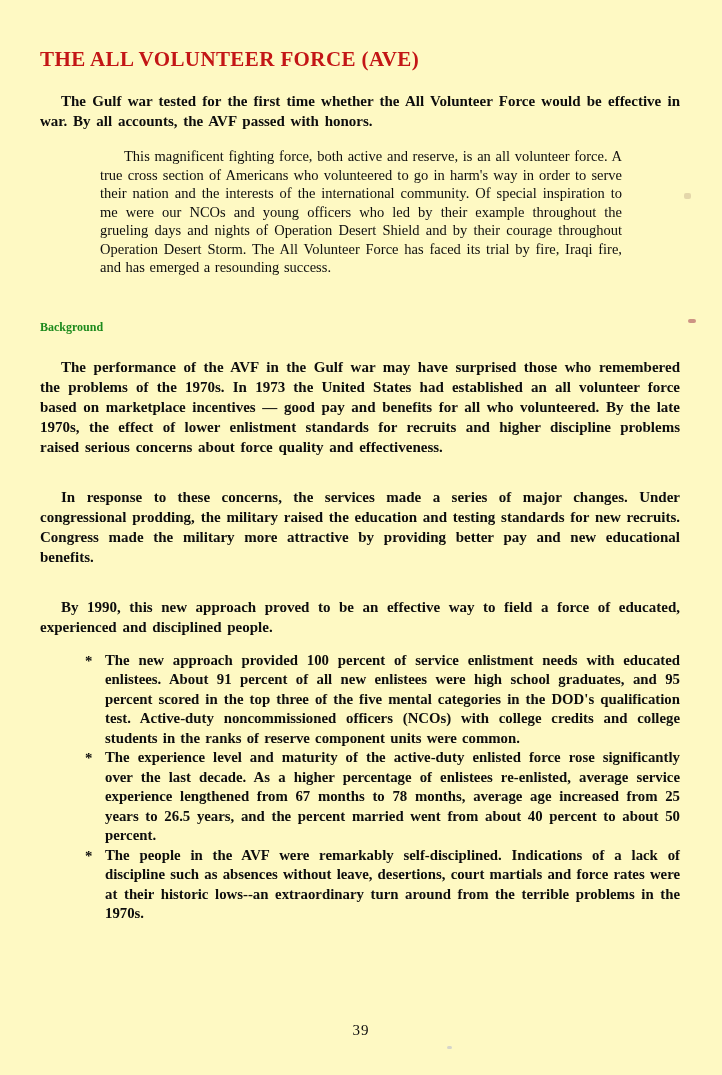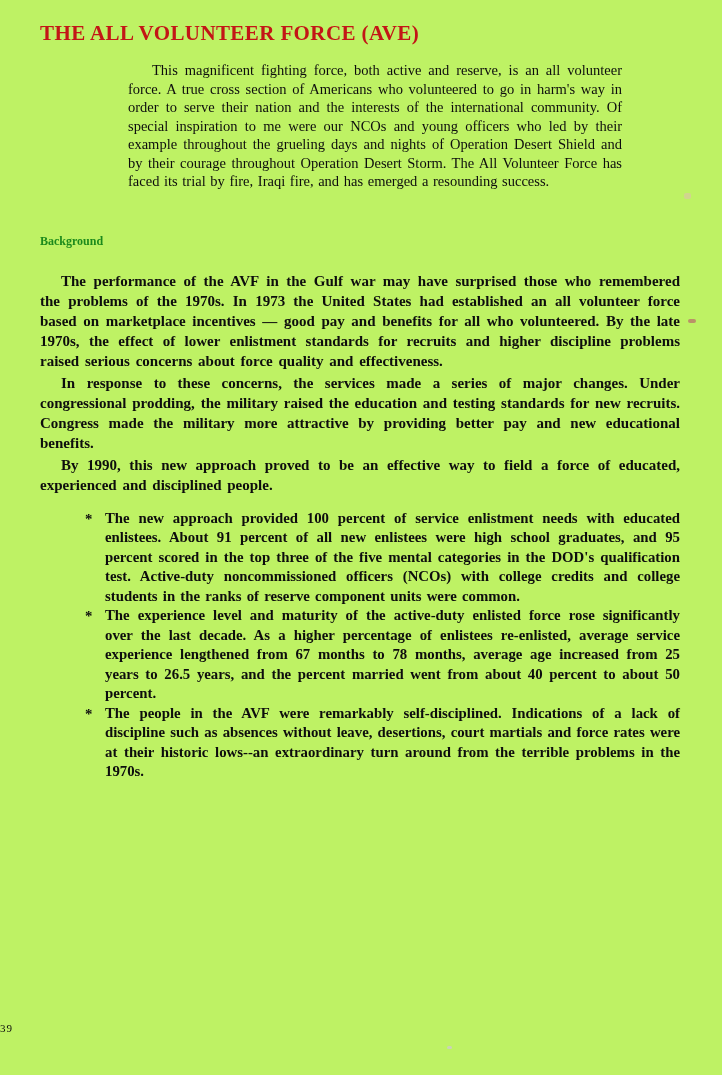--- a/index.html
+++ b/index.html
@@ -1,45 +1,45 @@
 <!DOCTYPE html>
 <html><head>
 <meta charset="utf-8">
 <style>
   html, body { margin: 0; padding: 0; background: #ffffff; }
   .page {
     position: relative;
     width: 722px;
     height: 1075px;
-    background: #bef264;
+    background: #fef9c3;
     box-sizing: border-box;
-    padding: 15px 42px 0 40px;
+    padding: 41px 42px 0 40px;
     font-family: "Liberation Serif", "DejaVu Serif", serif;
     color: #0d0d0d;
     overflow: hidden;
   }
   .doc-title {
     margin: 6px 0 0 0;
     font-size: 21px;
     line-height: 24px;
     font-weight: bold;
     letter-spacing: 0.4px;
   }
   .para {
     margin: 20px 0 0 0;
     font-size: 15px;
     line-height: 20px;
     font-weight: bold;
     text-align: justify;
     text-indent: 21px;
     word-spacing: 2px;
   }
-  .para.tight { margin-top: 2px; }
+  .para.tight { margin-top: 30px; }
   .quote {
-    margin: 16px 58px 0 88px;
+    margin: 16px 58px 0 60px;
     font-size: 14.5px;
     line-height: 18.5px;
     font-weight: normal;
     text-align: justify;
     text-indent: 24px;
     word-spacing: 1px;
   }
   .section-heading {
     margin: 40px 0 0 0;
     font-size: 12px;
@@ -66,37 +66,38 @@
     position: absolute;
     left: 0;
     top: 1px;
     font-weight: bold;
   }
   .page-number {
     position: absolute;
     left: 0;
     right: 0;
     top: 1022px;
-    text-align: left;
-    font-size: 11px;
+    text-align: center;
+    font-size: 15px;
     font-weight: normal;
     letter-spacing: 1px;
   }
   .speck { position: absolute; border-radius: 2px; }
   .speck-1 { left: 684px; top: 193px; width: 7px; height: 6px; background: #d8c9a0; opacity: 0.7; }
   .speck-2 { left: 688px; top: 319px; width: 8px; height: 4px; background: #b86a6a; opacity: 0.7; }
   .speck-3 { left: 447px; top: 1046px; width: 5px; height: 3px; background: #cccccc; opacity: 0.8; }
 </style>
 </head>
 <body>
 
 <div class="page">
 
   <h1 class="doc-title" style="color: rgb(195, 22, 22);">THE ALL VOLUNTEER FORCE (AVE)</h1>
 
+  <p class="para">The Gulf war tested for the first time whether the All Volunteer Force would be effective in war. By all accounts, the AVF passed with honors.</p>
 
 
   <p class="quote">This magnificent fighting force, both active and reserve, is an all volunteer force. A true cross section of Americans who volunteered to go in harm's way in order to serve their nation and the interests of the international community. Of special inspiration to me were our NCOs and young officers who led by their example throughout the grueling days and nights of Operation Desert Shield and by their courage throughout Operation Desert Storm. The All Volunteer Force has faced its trial by fire, Iraqi fire, and has emerged a resounding success.</p>
 
   <h2 class="section-heading" style="color: rgb(28, 138, 28);">Background</h2>
 
   <p class="para">The performance of the AVF in the Gulf war may have surprised those who remembered the problems of the 1970s. In 1973 the United States had established an all volunteer force based on marketplace incentives — good pay and benefits for all who volunteered. By the late 1970s, the effect of lower enlistment standards for recruits and higher discipline problems raised serious concerns about force quality and effectiveness.</p>
 
   <p class="para tight">In response to these concerns, the services made a series of major changes. Under congressional prodding, the military raised the education and testing standards for new recruits. Congress made the military more attractive by providing better pay and new educational benefits.</p>
 

